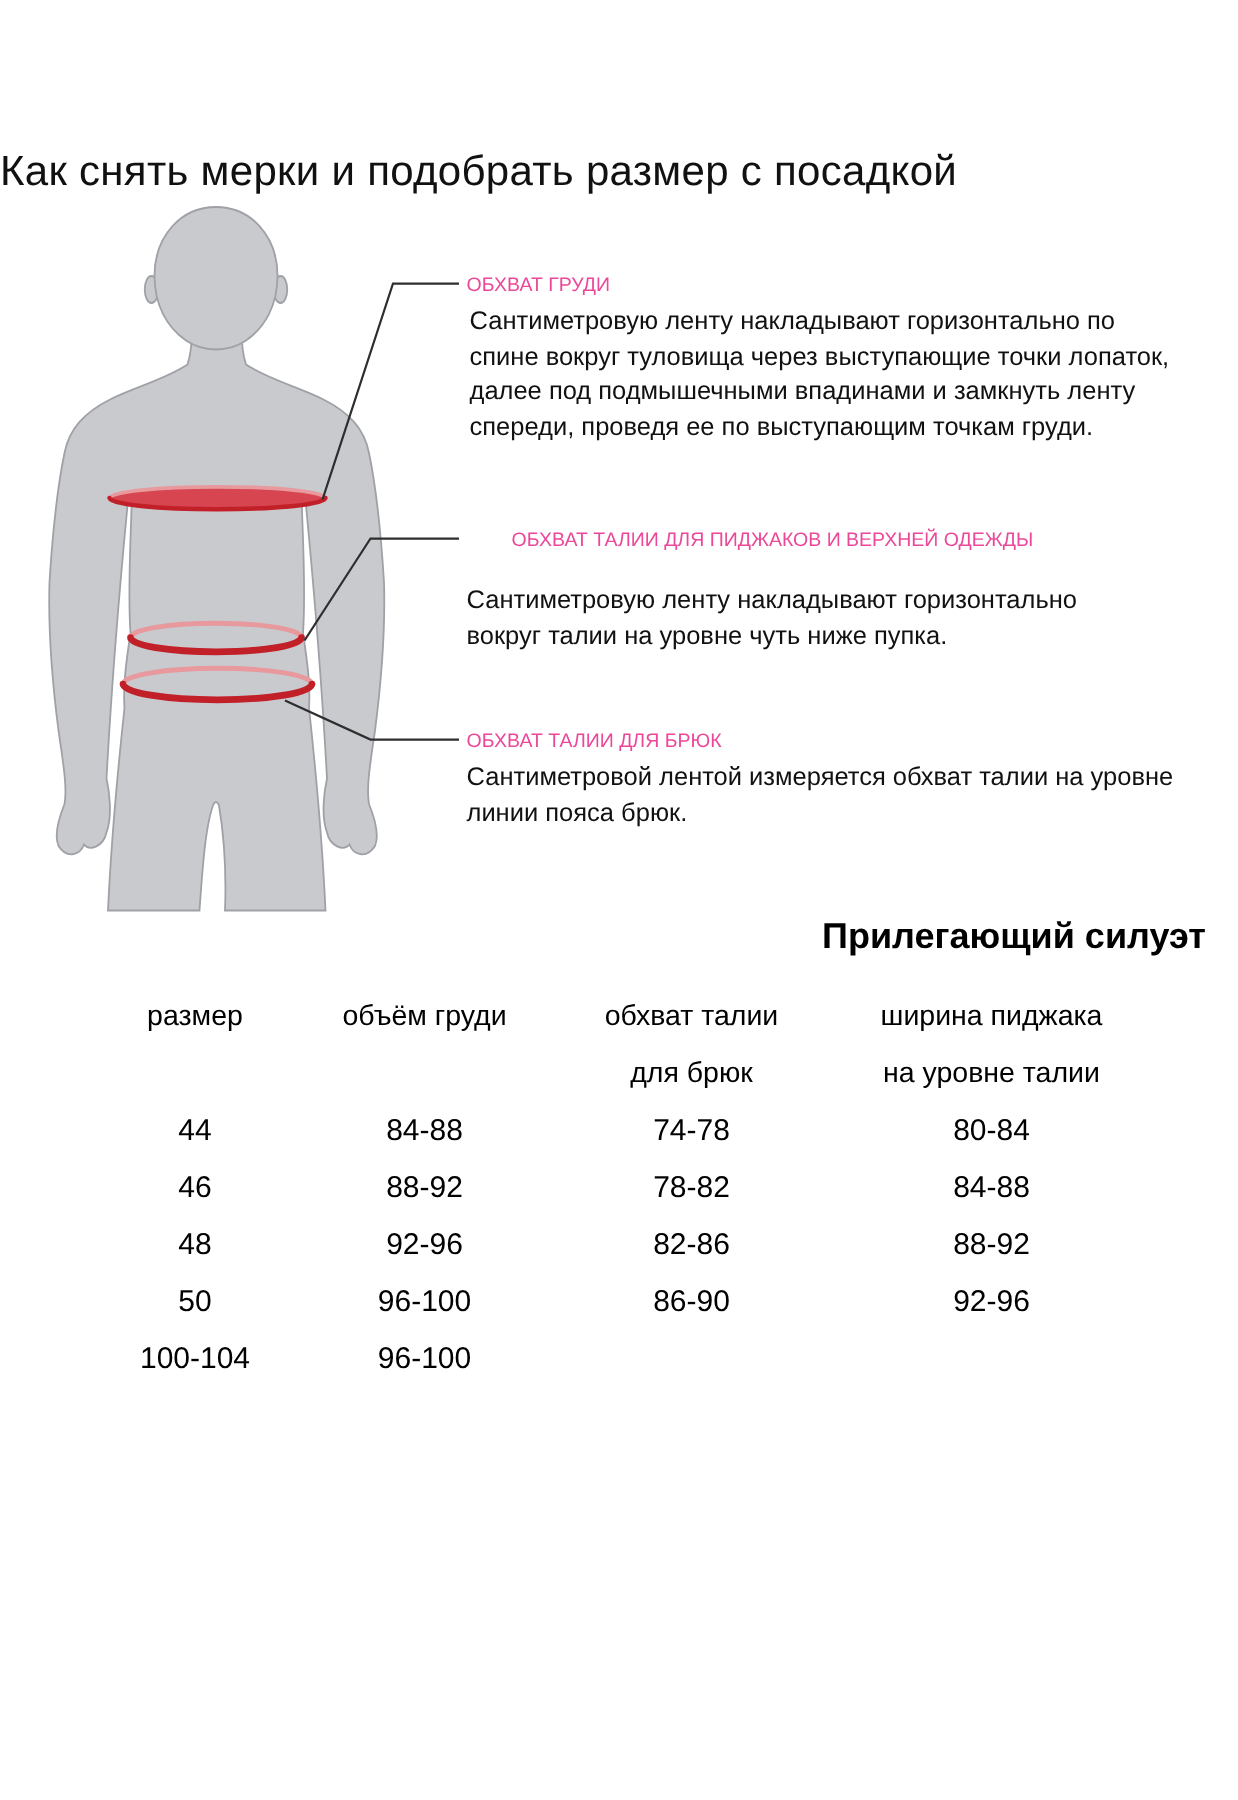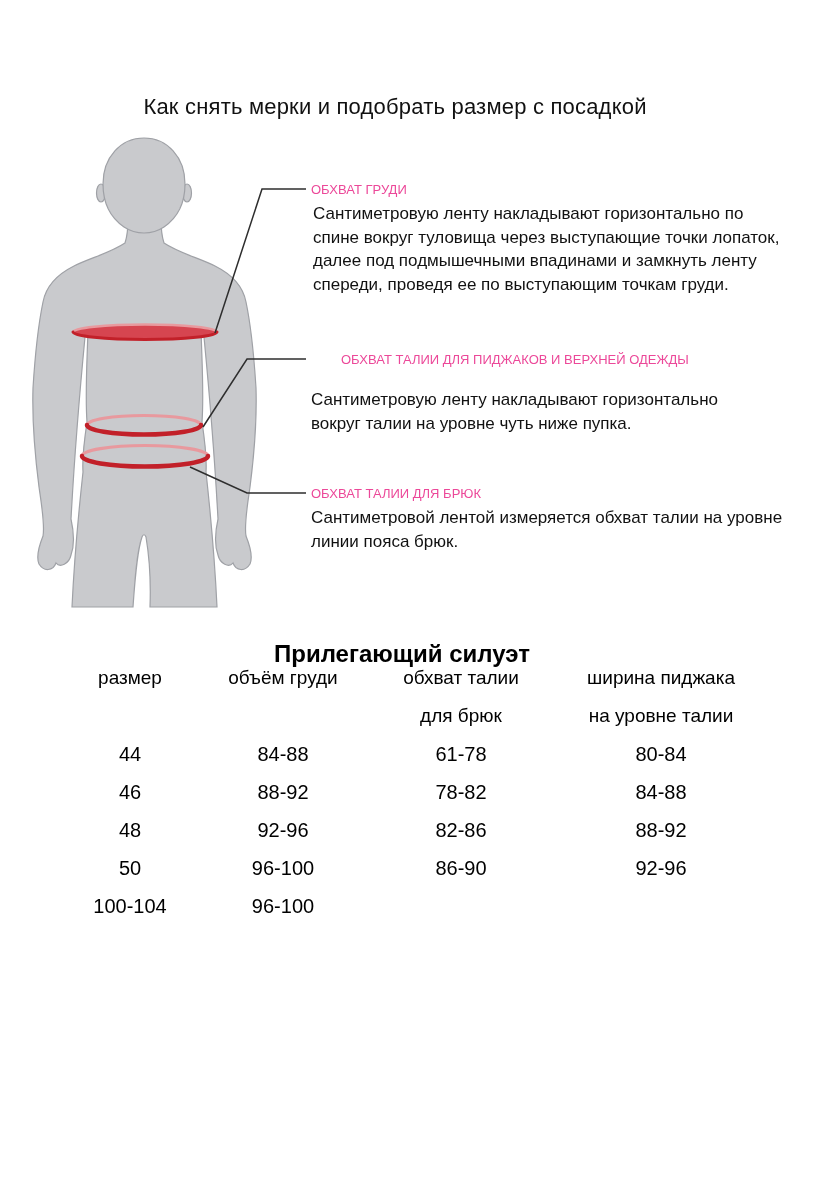--- a/index.html
+++ b/index.html
@@ -3,36 +3,36 @@
 <meta charset="utf-8">
 <style>
   html,body{margin:0;padding:0;}
   body{
     width:825px;height:1200px;background:#ffffff;position:relative;
     font-family:"Liberation Sans", sans-serif;color:#1a1a1a;
     overflow:hidden;
   }
   .abs{position:absolute;}
   .page-title{
-    top:79px;left:0;width:790px;text-align:center;
-    font-size:22px;font-weight:400;letter-spacing:0.2px;color:#111;
+    top:79px;left:0;width:790px;
+    font-size:28px;font-weight:400;letter-spacing:0.2px;color:#111;
   }
   .diagram{top:130px;left:0;width:310px;height:480px;}
   .body-shape{stroke:#9fa1a6;stroke-width:1.2;}
   .band-arc{fill:none;stroke-linecap:round;}
   .callout{fill:none;stroke-width:1.5;}
   .sec-heading{
     font-size:13px;font-weight:400;color:#ec4899;line-height:22px;white-space:nowrap;
   }
   .sec-body{
     font-size:17px;line-height:23.5px;color:#111;white-space:pre-line;
   }
   .table-title{
-    top:611px;left:0;width:804px;text-align:center;
-    font-size:24px;font-weight:700;color:#000;margin-top:29px;
+    top:611px;left:0;width:804px;text-align:right;
+    font-size:24px;font-weight:700;color:#000;
   }
   .size-grid{
     top:659px;left:60px;
     display:grid;grid-template-columns:140px 166px 190px 210px;
     font-size:20px;color:#000;
   }
   .size-grid .cell{
     height:38px;line-height:38px;text-align:center;white-space:nowrap;
   }
   .hdr-line{height:38px;line-height:38px;text-align:center;white-space:nowrap;font-size:19px;}
@@ -144,21 +144,21 @@
       <div class="hdr-line">обхват талии</div>
       <div class="hdr-line">для брюк</div>
     </div>
     <div class="hdr">
       <div class="hdr-line">ширина пиджака</div>
       <div class="hdr-line">на уровне талии</div>
     </div>
 
     <div class="cell">44</div>
     <div class="cell">84-88</div>
-    <div class="cell">61-78</div>
+    <div class="cell">74-78</div>
     <div class="cell">80-84</div>
 
     <div class="cell">46</div>
     <div class="cell">88-92</div>
     <div class="cell">78-82</div>
     <div class="cell">84-88</div>
 
     <div class="cell">48</div>
     <div class="cell">92-96</div>
     <div class="cell">82-86</div>

